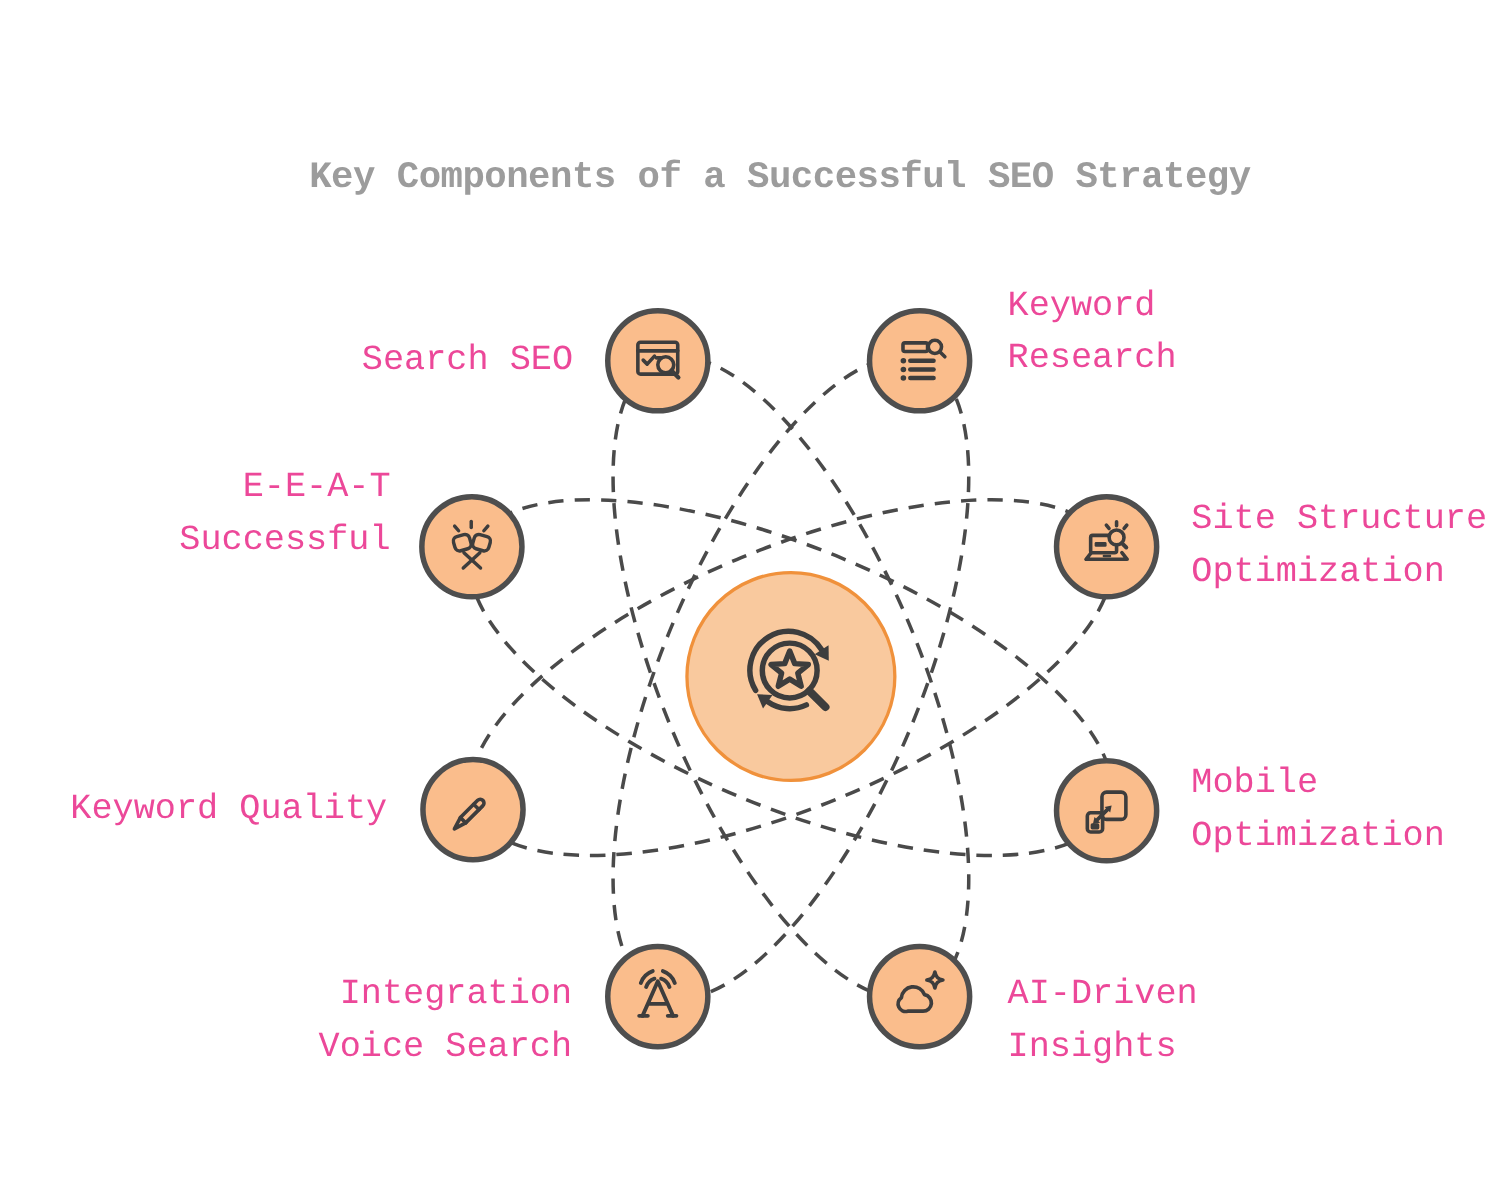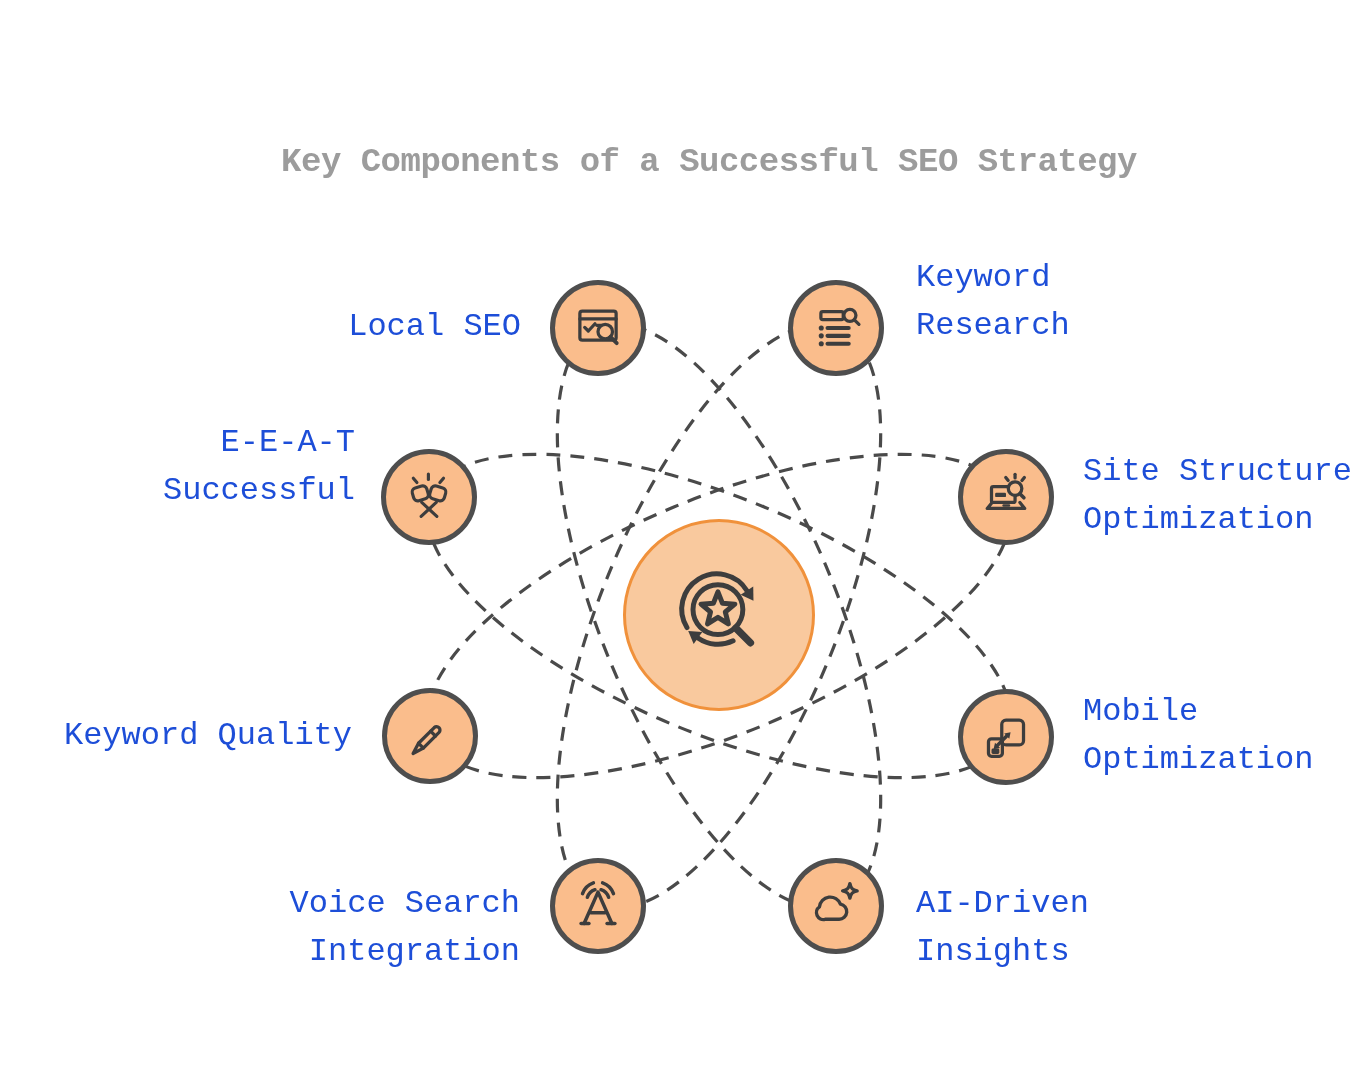--- a/index.html
+++ b/index.html
@@ -7,21 +7,21 @@
          font-family:Liberation Mono, monospace;}
   .title{position:absolute;top:143px;left:709px;transform:translateX(-50%);
          font-size:34px;font-weight:bold;color:#9C9C9C;white-space:nowrap;letter-spacing:-0.5px;}
   .orbits{position:absolute;left:0;top:0;z-index:1;}
   .orbit{fill:none;stroke:#4A4A4A;stroke-width:3.2;stroke-dasharray:14 10;}
   .node{position:absolute;box-sizing:border-box;width:96px;height:96px;border-radius:50%;
         background:#FABD8C;border:5px solid #4E4E4E;display:flex;align-items:center;
         justify-content:center;transform:translate(-50%,-50%);z-index:2;}
   .node.center{width:192px;height:192px;background:#F9C99E;border:3px solid #F0913B;}
   .node svg{display:block;}
-  .label{position:absolute;transform:translateY(-50%);font-size:32px;color:#1d4ed8;
+  .label{position:absolute;transform:translateY(-50%);font-size:32px;color:#ec4899;
          line-height:48px;z-index:3;width:300px;}
   .label span{display:block;}
   .label span:empty{display:none;}
   .align-r{text-align:right;}
   .align-l{text-align:left;}
   
   .p-local{left:598px;top:328px;}   .p-keyword{left:836px;top:328px;}
   .p-eeat{left:429px;top:497px;}    .p-site{left:1006px;top:497px;}
   .p-content{left:430px;top:736px;} .p-mobile{left:1006px;top:737px;}
   .p-voice{left:598px;top:906px;}   .p-ai{left:836px;top:906px;}
@@ -191,21 +191,21 @@
       <svg width="58" height="58" viewBox="0 0 48 48">
         <g fill="none" stroke="#3D3D3D" stroke-width="2.8" stroke-linecap="round" stroke-linejoin="round">
           <path d="M15 35 h11.5 a6.3 6.3 0 0 0 1.2 -12.5 a9 9 0 0 0 -17.4 2.3 a5.7 5.7 0 0 0 4.7 10.2 z"></path>
           <path d="M35.5 5.5 C36.2 9.3 37.7 10.8 41.5 11.5 C37.7 12.2 36.2 13.7 35.5 17.5 C34.8 13.7 33.3 12.2 29.5 11.5 C33.3 10.8 34.8 9.3 35.5 5.5 Z"></path>
         </g>
       </svg>
     </span>
   </div>
 
   <div class="label align-r l-local">
-    <span>Local SEO</span>
+    <span>Search SEO</span>
   </div>
   <div class="label align-l l-keyword">
     <span>Keyword</span>
       <span>Research</span>
   </div>
   <div class="label align-r l-eeat">
     <span>E-E-A-T</span>
       <span>Successful</span>
   </div>
   <div class="label align-l l-site">
@@ -213,21 +213,21 @@
       <span>Optimization</span>
   </div>
   <div class="label align-r l-content">
     <span>Keyword Quality</span>
   </div>
   <div class="label align-l l-mobile">
     <span>Mobile</span>
       <span>Optimization</span>
   </div>
   <div class="label align-r l-voice">
-    <span>Voice Search</span>
-      <span>Integration</span>
+    <span>Integration</span>
+      <span>Voice Search</span>
   </div>
   <div class="label align-l l-ai">
     <span>AI-Driven</span>
       <span>Insights</span>
   </div>
 
 </div>
 
 </body></html>

